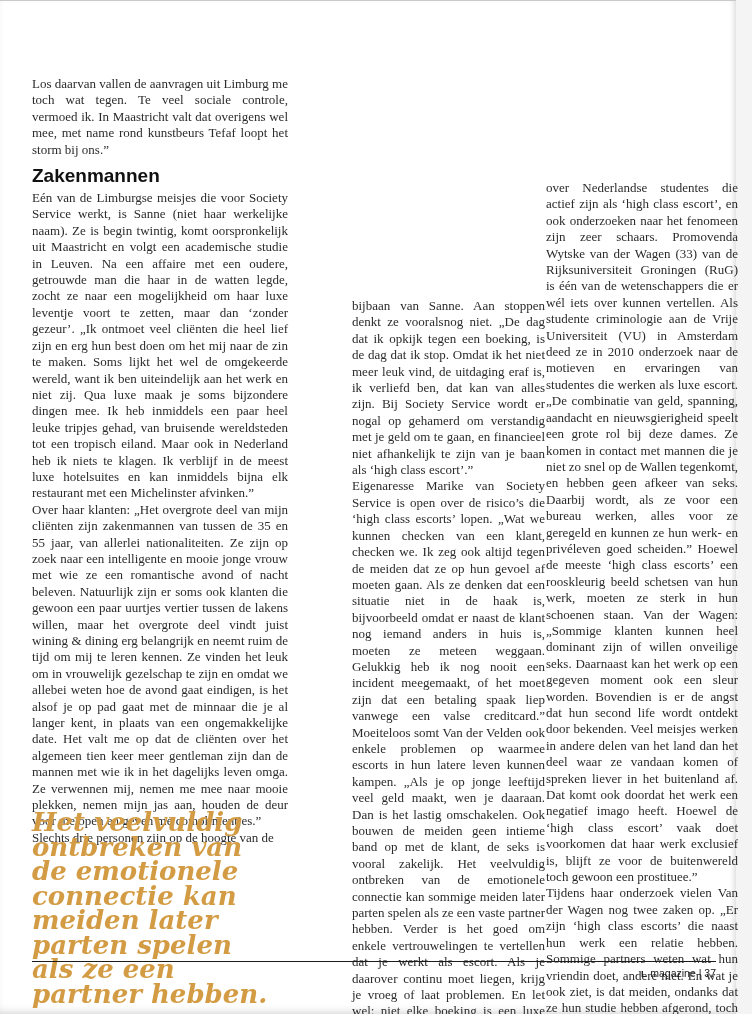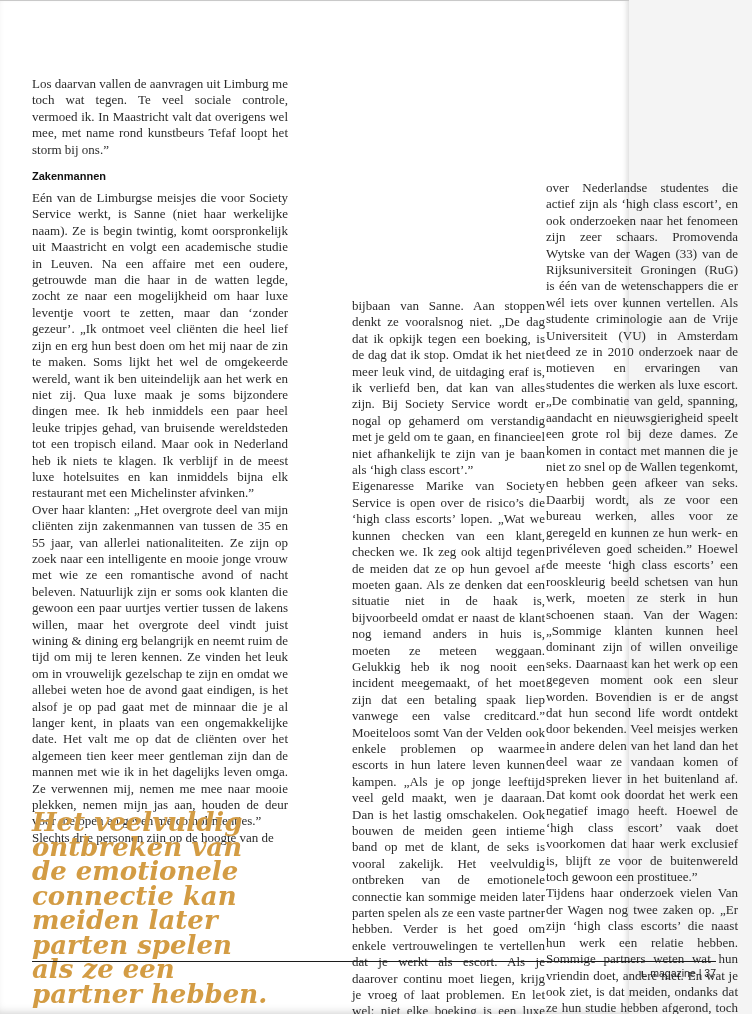--- a/index.html
+++ b/index.html
@@ -5,41 +5,41 @@
   html,body{margin:0;padding:0;}
   body{
     width:752px;height:1014px;
     background:#f4f4f4;
     font-family:"Liberation Serif", serif;
     position:relative;
     overflow:hidden;
   }
   .page{
     position:absolute;left:0;top:0;
-    width:629px;height:1014px;
+    width:736px;height:1014px;
     background:#ffffff;
     box-shadow:inset 0 1px 0 #c9c9c9, inset -4px 0 6px -3px #d5d5d5, inset 0 -6px 8px -4px #dadada;
   }
   .col{
     position:absolute;
     color:var(--body-text-color,#2b2b2b);
     font-size:13px;
     line-height:16.4px;
     text-align:justify;
     hyphens:auto;
     -webkit-hyphens:auto;
   }
   .col p{margin:0;}
   .col1{left:32px;top:76px;width:256px;}
   .col2{left:352px;top:298px;width:193px;}
   .col3{left:546px;top:180px;width:192px;}
   h2.sec{
     font-family:"Liberation Sans", sans-serif;
     font-weight:bold;
-    font-size:11px;
+    font-size:19px;
     line-height:18px;
     color:var(--heading-color,#111111);
     margin:9px 0 5px 0;
     text-align:left;
   }
   .pullquote{
     position:absolute;
     left:32px;top:810px;width:244px;
     font-family:"DejaVu Serif", serif;
     font-style:italic;

